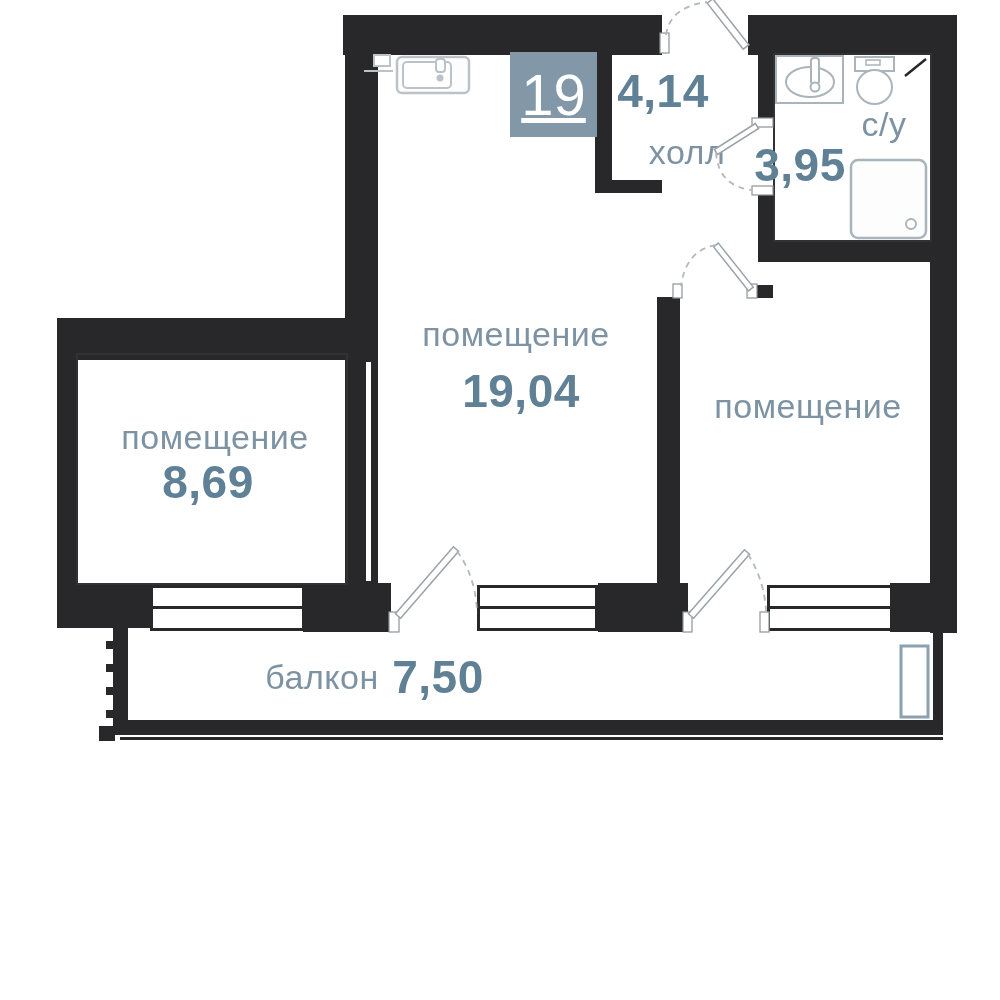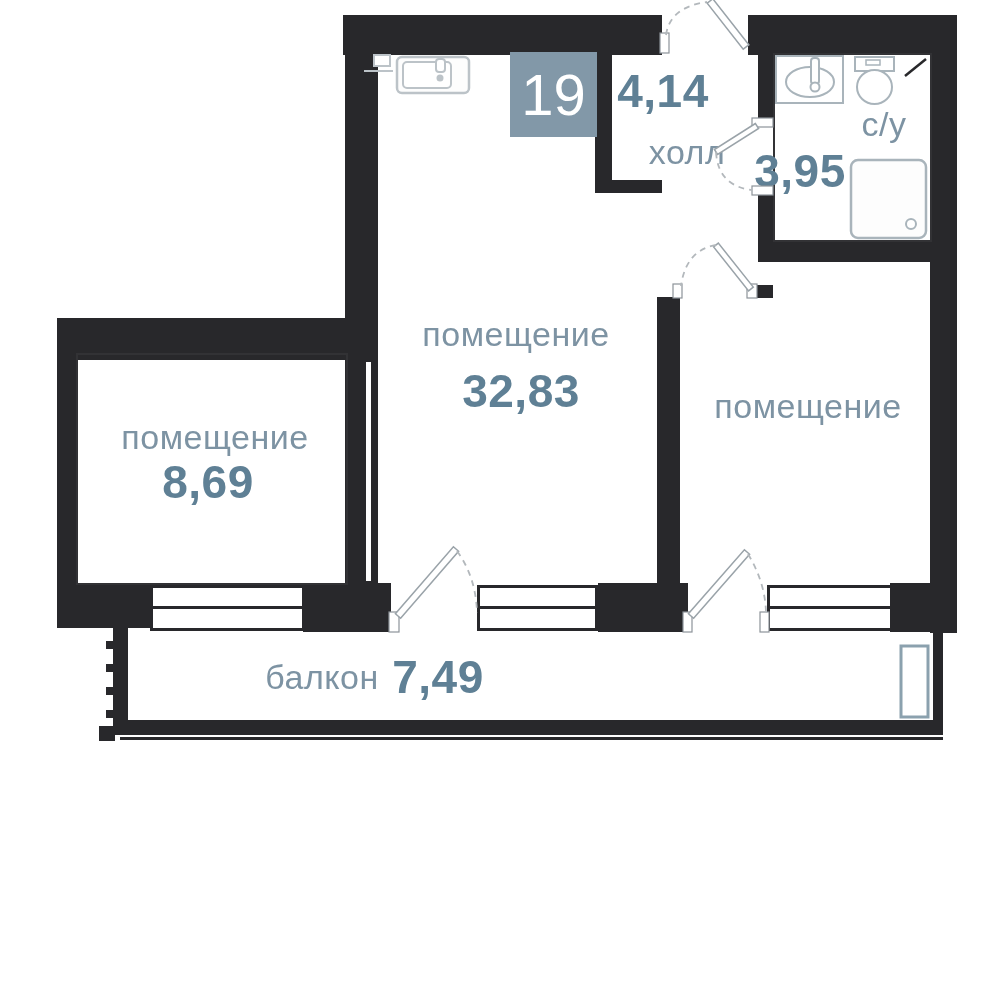--- a/index.html
+++ b/index.html
@@ -8,21 +8,21 @@
     font-family:"Liberation Sans", sans-serif;
   }
   .wall{position:absolute;background:#28282b;}
   .wall-gap{position:absolute;background:#ffffff;}
   .inner-outline{position:absolute;border:2px solid #323235;box-sizing:border-box;}
   .window{position:absolute;background:#ffffff;border:3px solid #28282b;box-sizing:border-box;}
   .window-divider{position:absolute;left:-1px;right:-1px;top:50%;height:3px;margin-top:-2px;background:#28282b;}
   .unit-badge{
     position:absolute;background:#8298a8;color:#ffffff;
     display:flex;align-items:center;justify-content:center;
-    font-size:58px;font-weight:400;
+    font-size:58px;font-weight:400;text-decoration:underline;
   }
   .label{position:absolute;transform:translate(-50%,-50%);white-space:nowrap;line-height:1;}
   .label.name{color:#7d93a3;font-size:34px;letter-spacing:0.5px;}
   .label.area{color:#5f8095;font-size:46px;font-weight:bold;letter-spacing:0.5px;}
   svg.overlay{position:absolute;left:0;top:0;pointer-events:none;}
 </style>
 </head>
 <body>
 
 <div id="plan">
@@ -70,28 +70,28 @@
     <div class="window-divider"></div>
   </div>
 
   <div class="unit-badge" style="left:510px;top:52px;width:87px;height:85px">
     <span>19</span>
   </div>
 
   <div class="label area" style="left:663px;top:91px">4,14</div>
   <div class="label name" style="left:687px;top:152px">холл</div>
   <div class="label name" style="left:884px;top:124px">с/у</div>
-  <div class="label area" style="left:800px;top:171px">3,95</div>
+  <div class="label area" style="left:800px;top:165px">3,95</div>
   <div class="label name" style="left:516px;top:334px">помещение</div>
-  <div class="label area" style="left:521px;top:391px">32,83</div>
+  <div class="label area" style="left:521px;top:391px">19,04</div>
   <div class="label name" style="left:808px;top:406px">помещение</div>
   <div class="label name" style="left:215px;top:437px">помещение</div>
   <div class="label area" style="left:208px;top:482px">8,69</div>
   <div class="label name" style="left:322px;top:677px">балкон</div>
-  <div class="label area" style="left:438px;top:677px">7,49</div>
+  <div class="label area" style="left:438px;top:677px">7,50</div>
 
   <svg class="overlay" width="1000" height="1000" viewBox="0 0 1000 1000">
 
     <g>
       <rect x="660" y="33" width="9" height="20" fill="#ffffff" stroke="#8d9399" stroke-width="1.2"></rect>
       <path d="M 666,35 Q 670,7 707,2" fill="none" stroke="#b3b8bc" stroke-width="1.8" stroke-dasharray="6 5"></path>
       <polygon points="748.8,44.8 712.8,-1.2 707.2,3.2 743.2,49.2" fill="#ffffff" stroke="#9aa3a9" stroke-width="1.5"></polygon>
     </g>
 
     <g>

